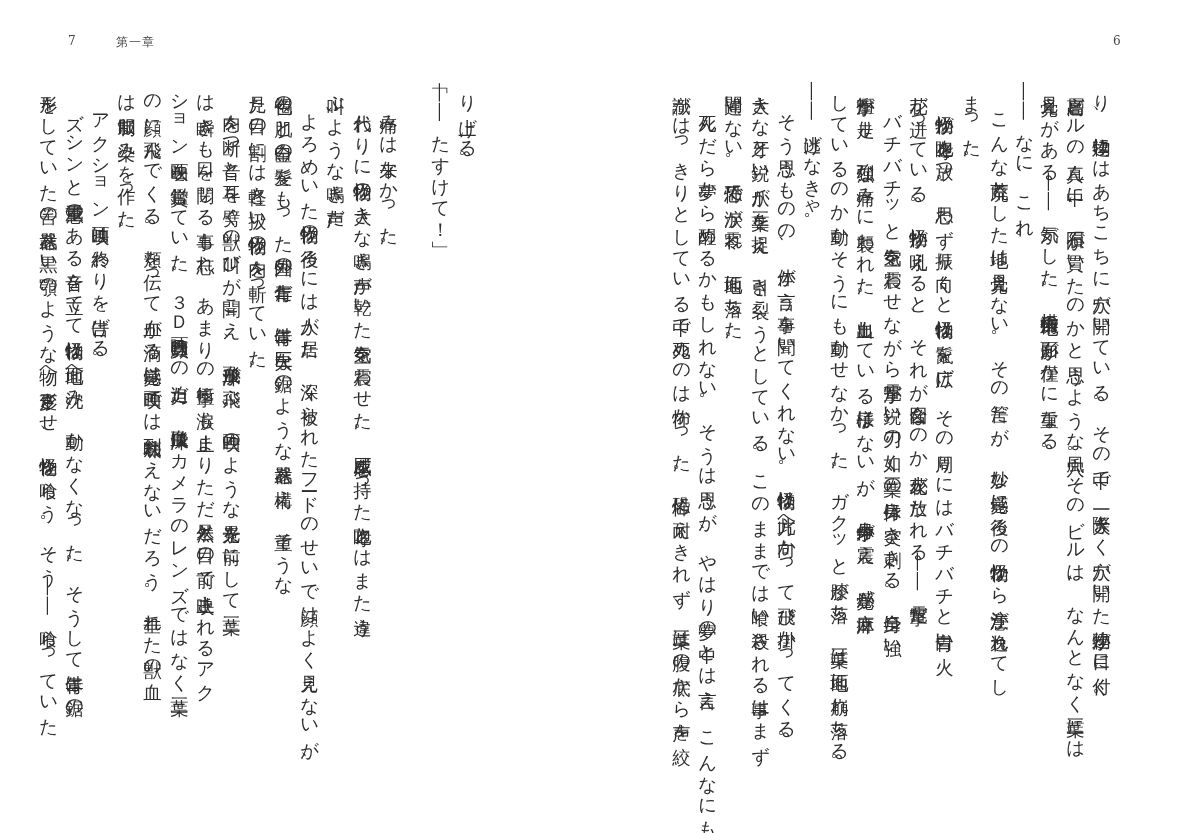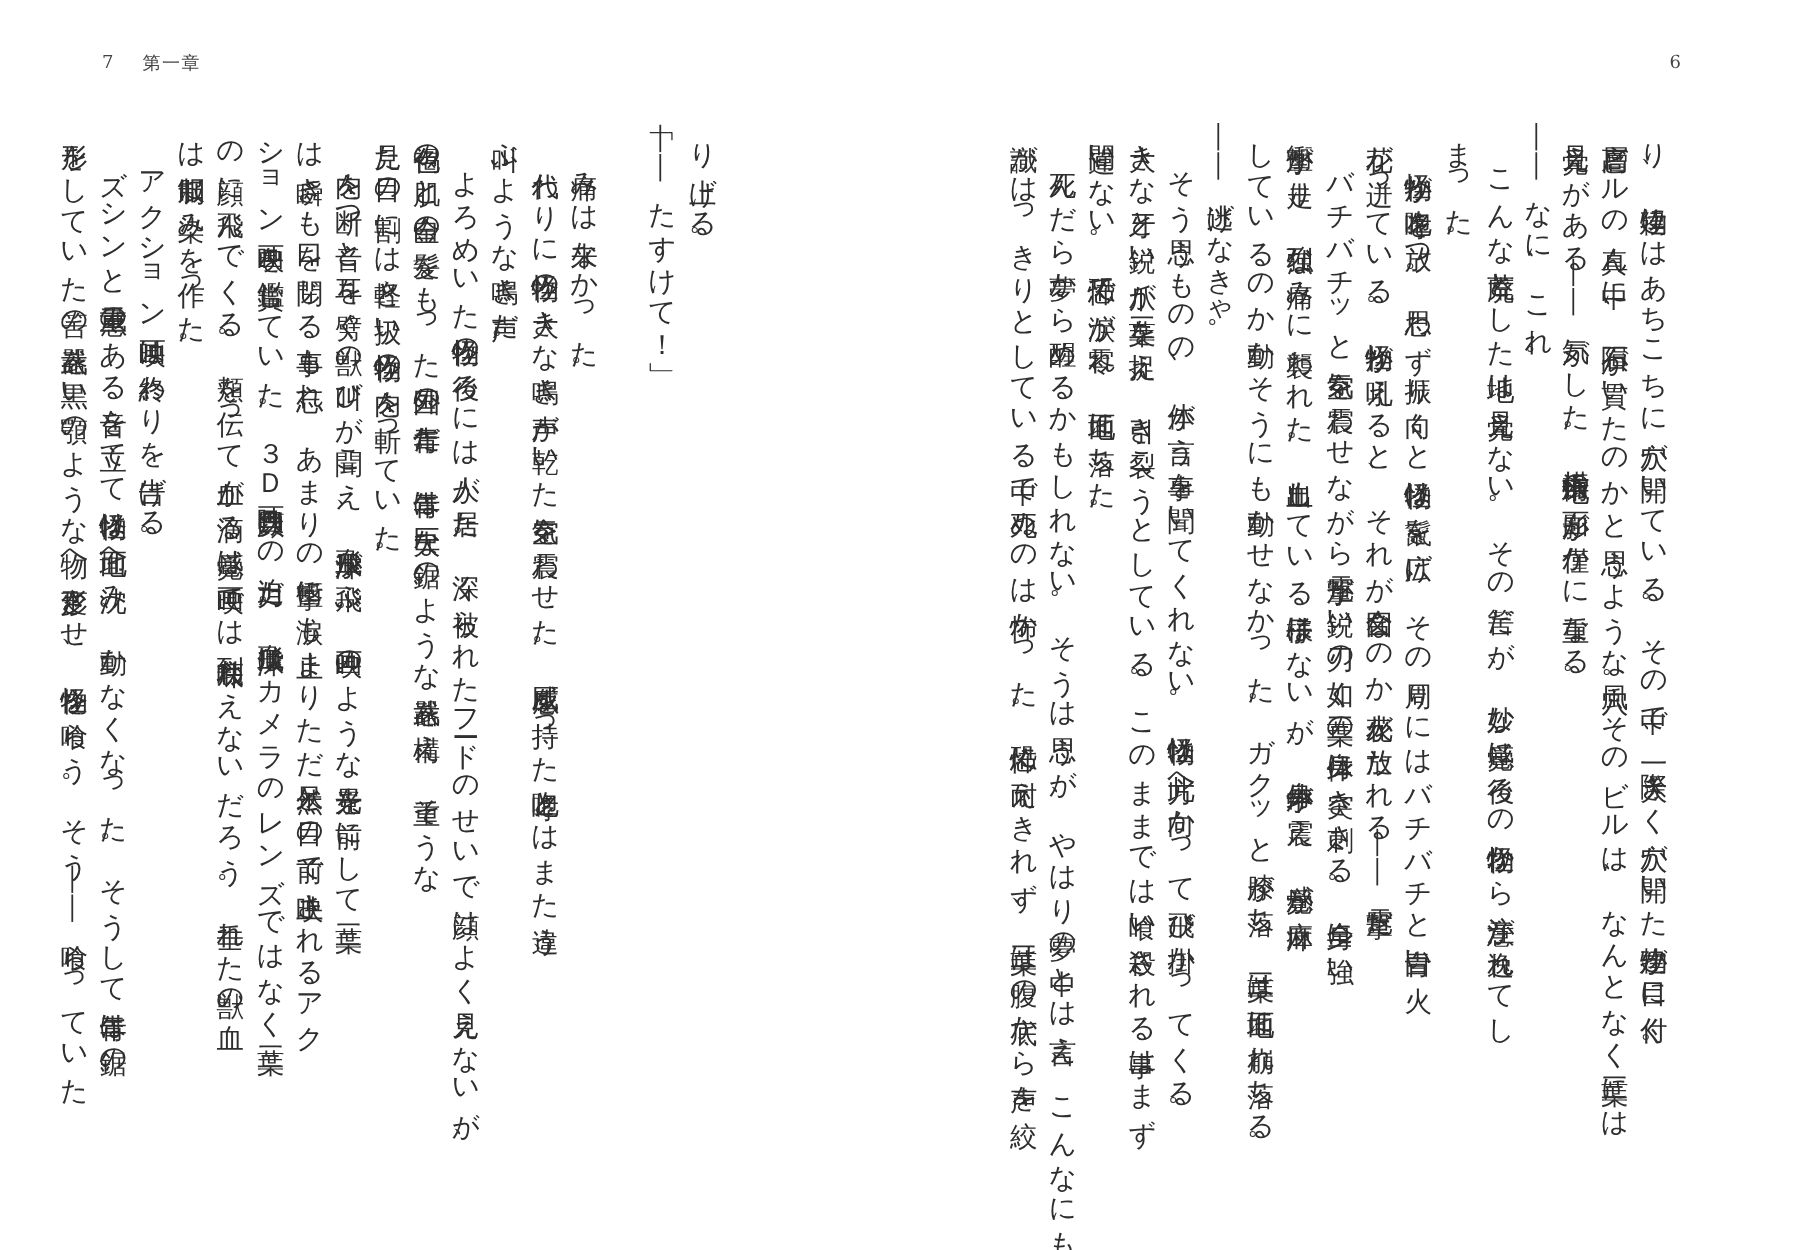--- a/index.html
+++ b/index.html
@@ -4,21 +4,21 @@
 <style>
   html, body { margin: 0; padding: 0; background: #ffffff; }
   body { width: 1200px; height: 833px; position: relative; overflow: hidden;
          font-family: "DejaVu Serif", "Liberation Serif", serif; color: #2a2a2a; }
   .spread { position: absolute; inset: 0; }
   .page { position: absolute; top: 0; height: 833px; }
   .page-left { left: 0; width: 600px; }
   .page-right { left: 600px; width: 600px; }
   .folio { position: absolute; top: 34px; font-size: 12px; color: #444; }
   .folio-left-num { left: 68px; }
-  .folio-left-chapter { left: 95px; letter-spacing: 1px; }
+  .folio-left-chapter { left: 116px; letter-spacing: 1px; }
   .folio-right-num { left: 513px; }
   .col {
     position: absolute; top: 82px;
     writing-mode: vertical-rl; text-orientation: mixed;
     font-size: 18.3px; line-height: 24px; letter-spacing: 1.2px;
     white-space: nowrap; color: #2e2e2e;
   }
   .col.indent { top: 100.5px; }
 </style>
 </head>

